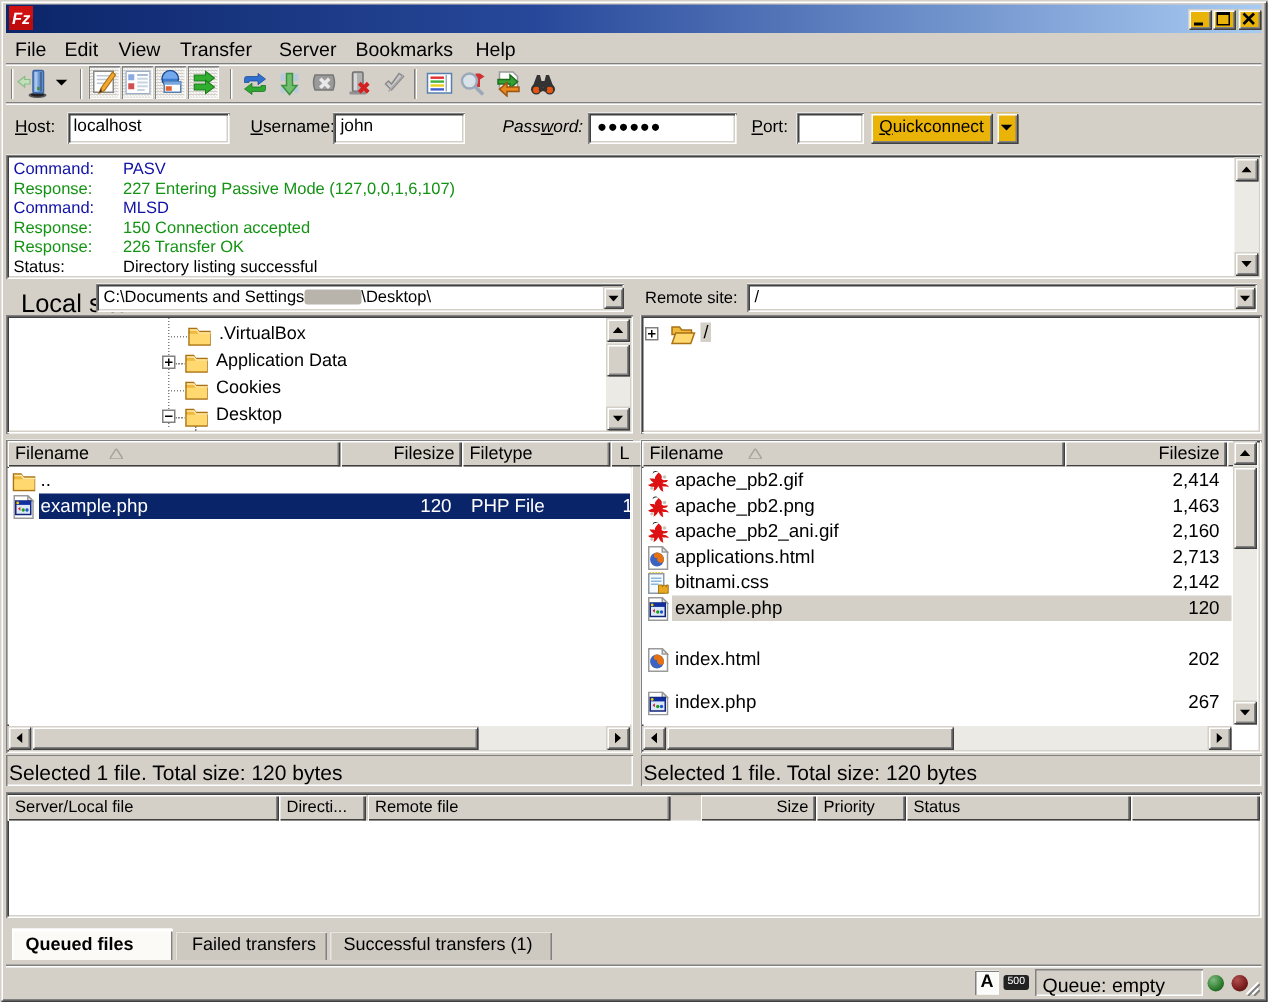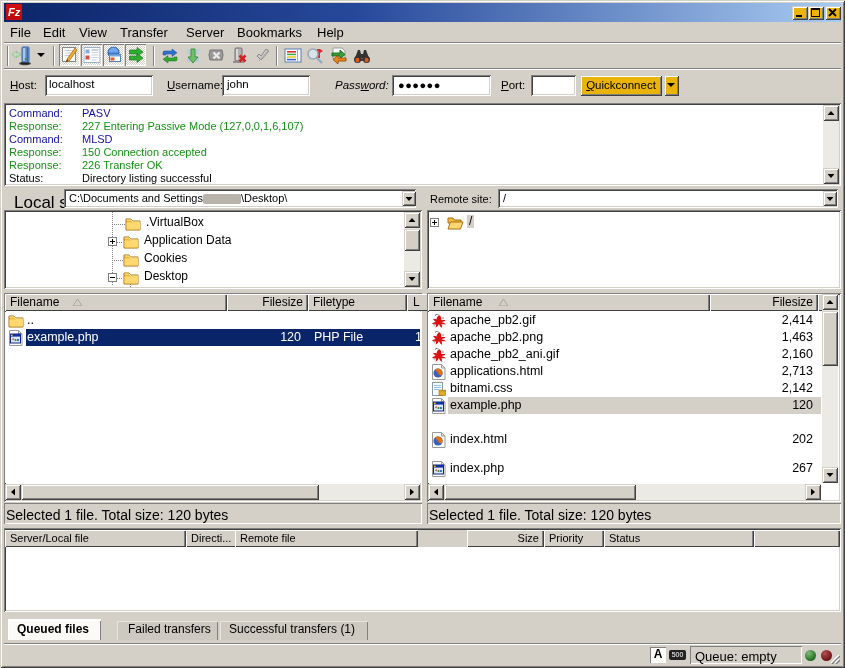--- a/index.html
+++ b/index.html
@@ -493,30 +493,30 @@
           </svg>
         </div>
   </div>
 </div>
 <div class="abs sunk1" style="left:427px;top:503px;width:414px;height:21px;background:#d4d0c8;padding:4px 2px 0 2px;font-size:14px;">Selected 1 file. Total size: 120 bytes</div>
 
 <div class="abs tb" style="left:4px;top:528px;width:837px;height:84px;padding:0;">
   <div class="abs" style="left:1px;top:2px;right:1px;height:17px;background:#d4d0c8;font-size:11px;">
     <div class="hdrcol" style="left:0;width:181px;">Server/Local file</div>
     <div class="hdrcol" style="left:181px;width:58px;">Directi...</div>
-    <div class="hdrcol" style="left:230px;width:183px;">Remote file</div>
+    <div class="hdrcol" style="left:240px;width:202px;">Remote file</div>
     <div class="hdrcol" style="left:462px;width:77px;text-align:right;">Size</div>
     <div class="hdrcol" style="left:539px;width:60px;">Priority</div>
     <div class="hdrcol" style="left:599px;width:150px;">Status</div>
     <div class="hdrcol" style="left:749px;width:86px;"></div>
   </div>
 </div>
 
 <div class="abs" style="left:4px;top:619px;width:837px;height:21px;font-size:12px;">
-  <div class="abs" style="left:4px;top:0;width:93px;height:21px;background:#fbfaf6;box-shadow:inset 1px 1px 0 #fff,inset -1px 0 0 #808080;border-top:1px solid #fff;font-weight:bold;padding-left:9px;line-height:19px;">Queued files</div>
+  <div class="abs" style="left:4px;top:0;width:107px;height:21px;background:#fbfaf6;box-shadow:inset 1px 1px 0 #fff,inset -1px 0 0 #808080;border-top:1px solid #fff;font-weight:bold;padding-left:9px;line-height:19px;">Queued files</div>
   <div class="abs" style="left:113px;top:2px;width:101px;height:19px;background:#cdc9c0;box-shadow:inset 1px 1px 0 #e8e5df,inset -1px 0 0 #808080;padding-left:11px;line-height:17px;">Failed transfers</div>
   <div class="abs" style="left:216px;top:2px;width:148px;height:19px;background:#cdc9c0;box-shadow:inset 1px 1px 0 #e8e5df,inset -1px 0 0 #808080;padding-left:9px;line-height:17px;">Successful transfers (1)</div>
 </div>
 
 <div class="abs" style="left:4px;top:643px;width:837px;height:22px;">
   <div class="abs" style="left:0;top:0;width:837px;height:1px;background:#808080"></div>
   <div class="abs" style="left:0;top:1px;width:837px;height:1px;background:#fff"></div>
   <div class="abs sunk1" style="left:646px;top:4px;width:16px;height:16px;background:#fbfbf9;text-align:center;font-weight:bold;line-height:15px;font-size:12px;">A</div>
   <div class="abs" style="left:665px;top:7px;width:17px;height:10px;background:#222;border-radius:2px;color:#fff;font-size:7px;text-align:center;line-height:10px;">500</div>
   <div class="abs sunk1" style="left:686px;top:3px;width:112px;height:18px;padding:3px 5px;font-size:13px;">Queue: empty</div>

